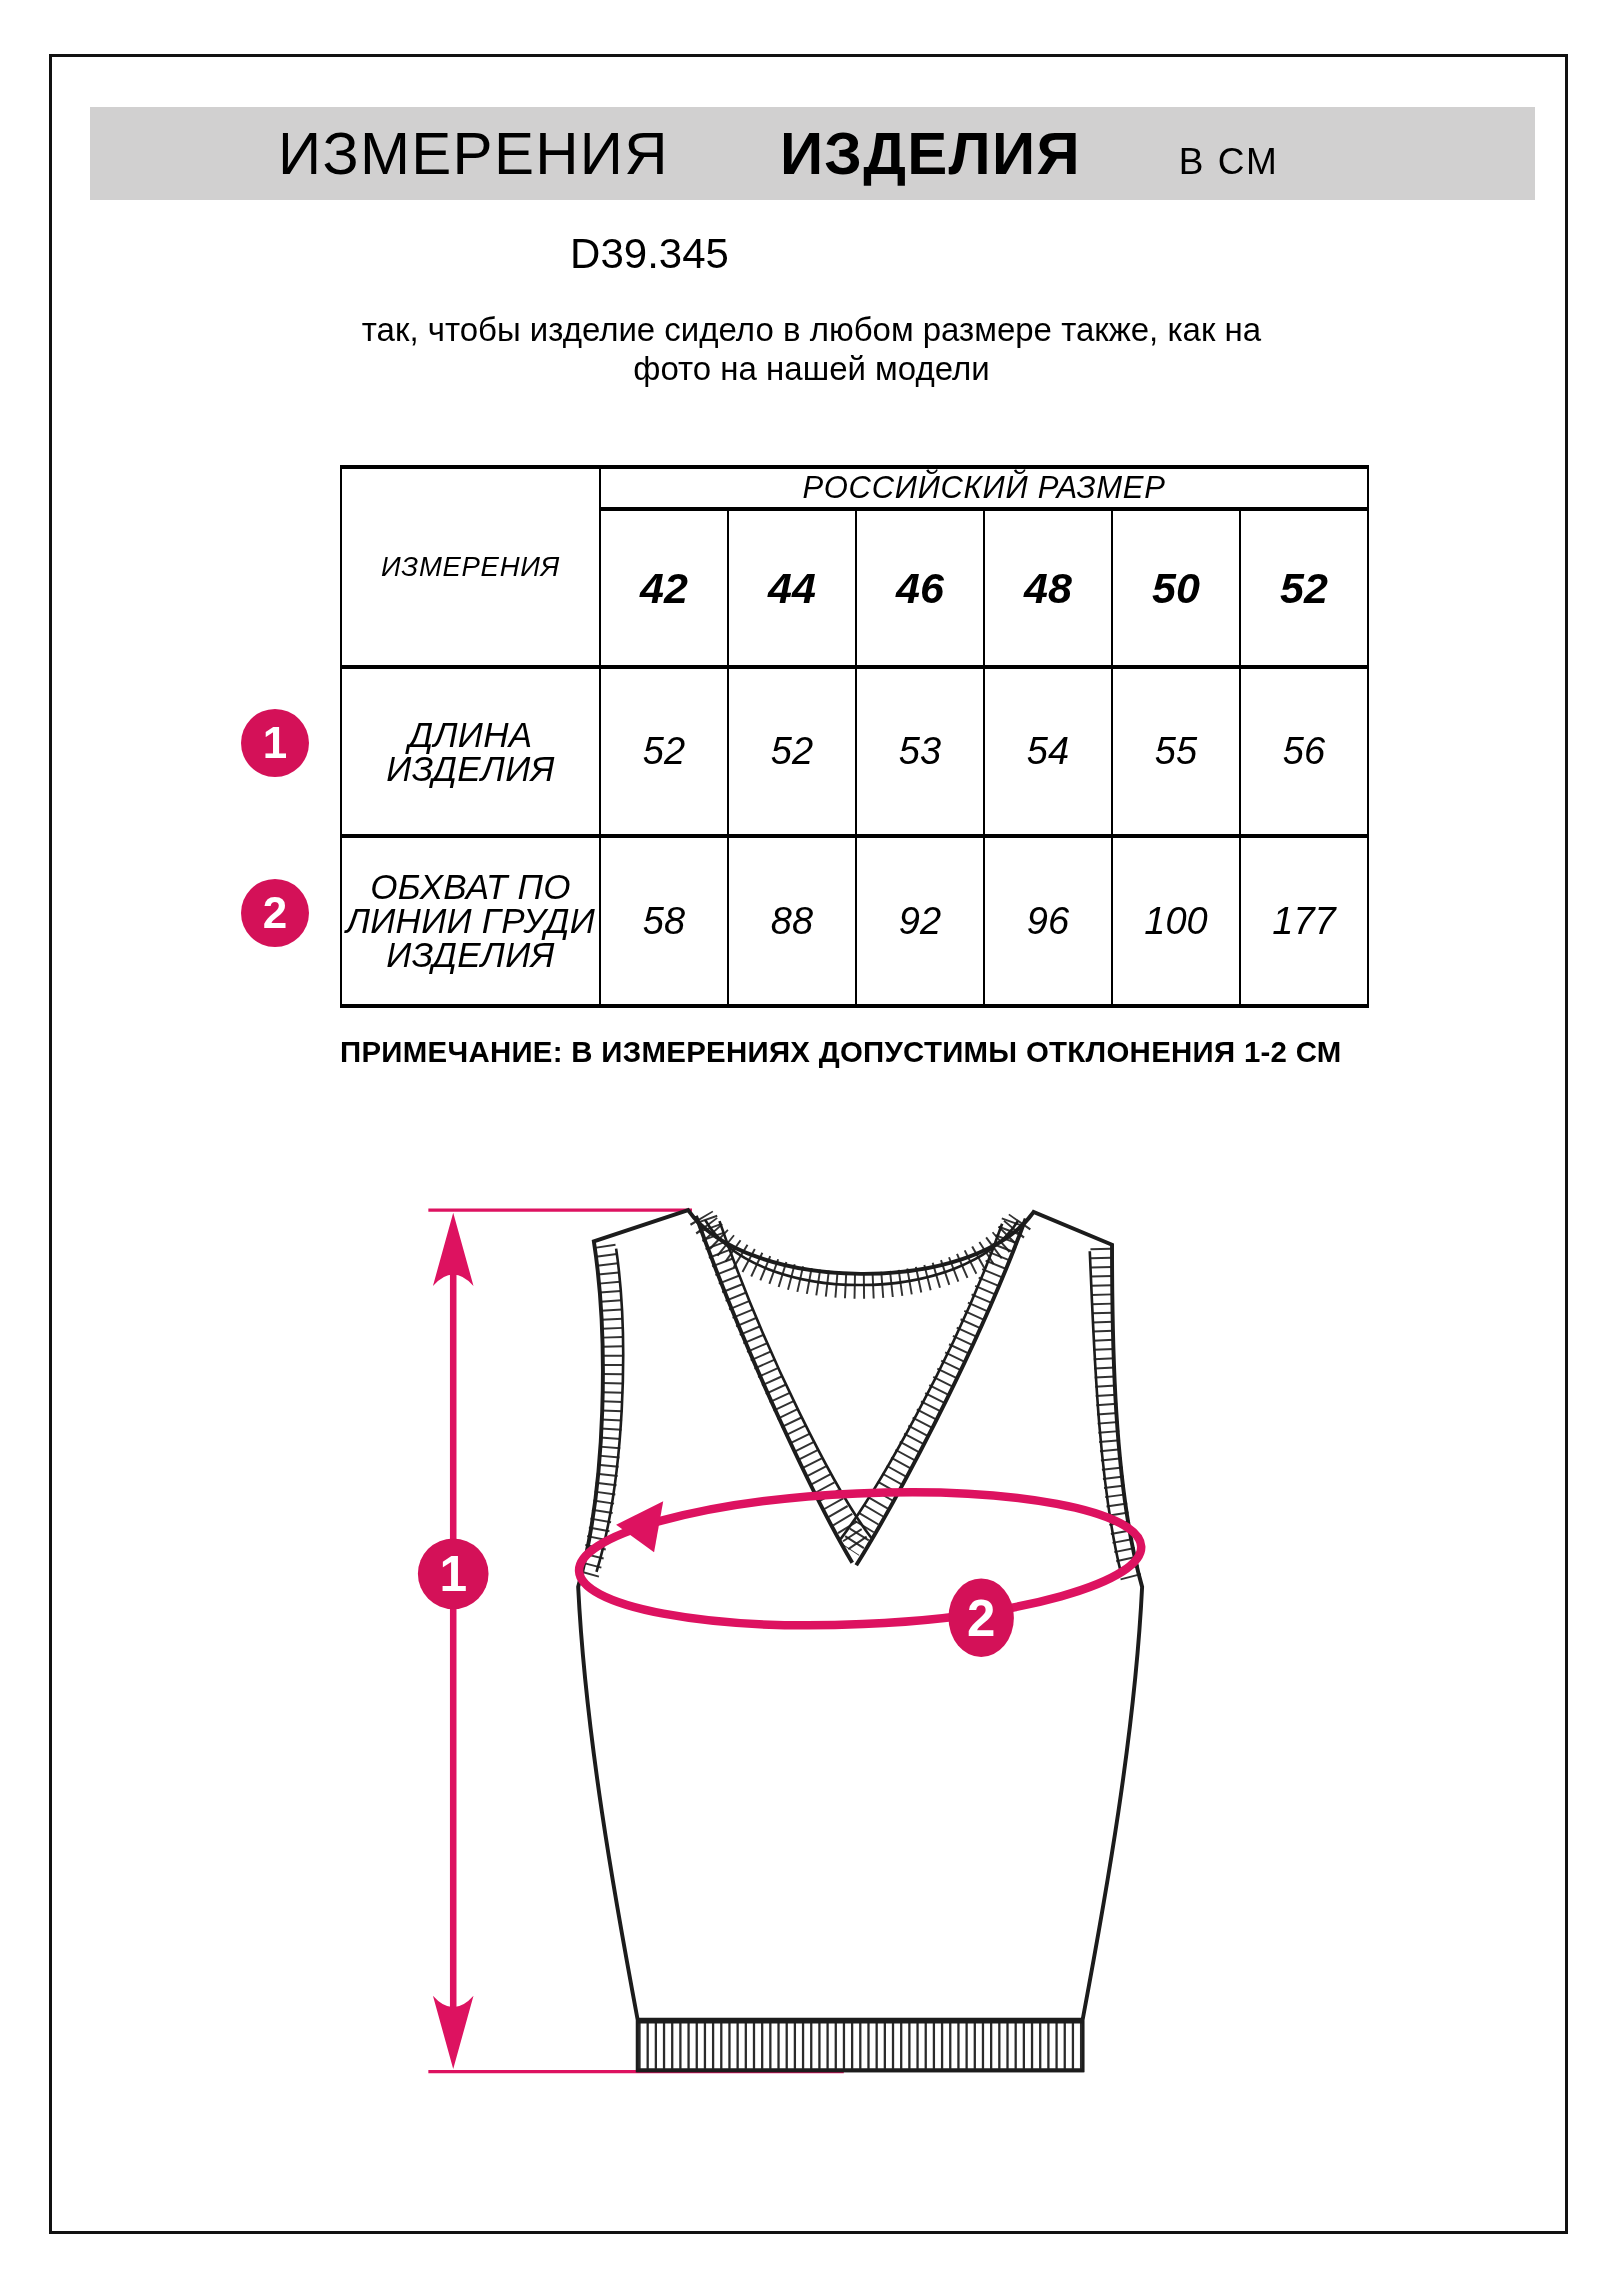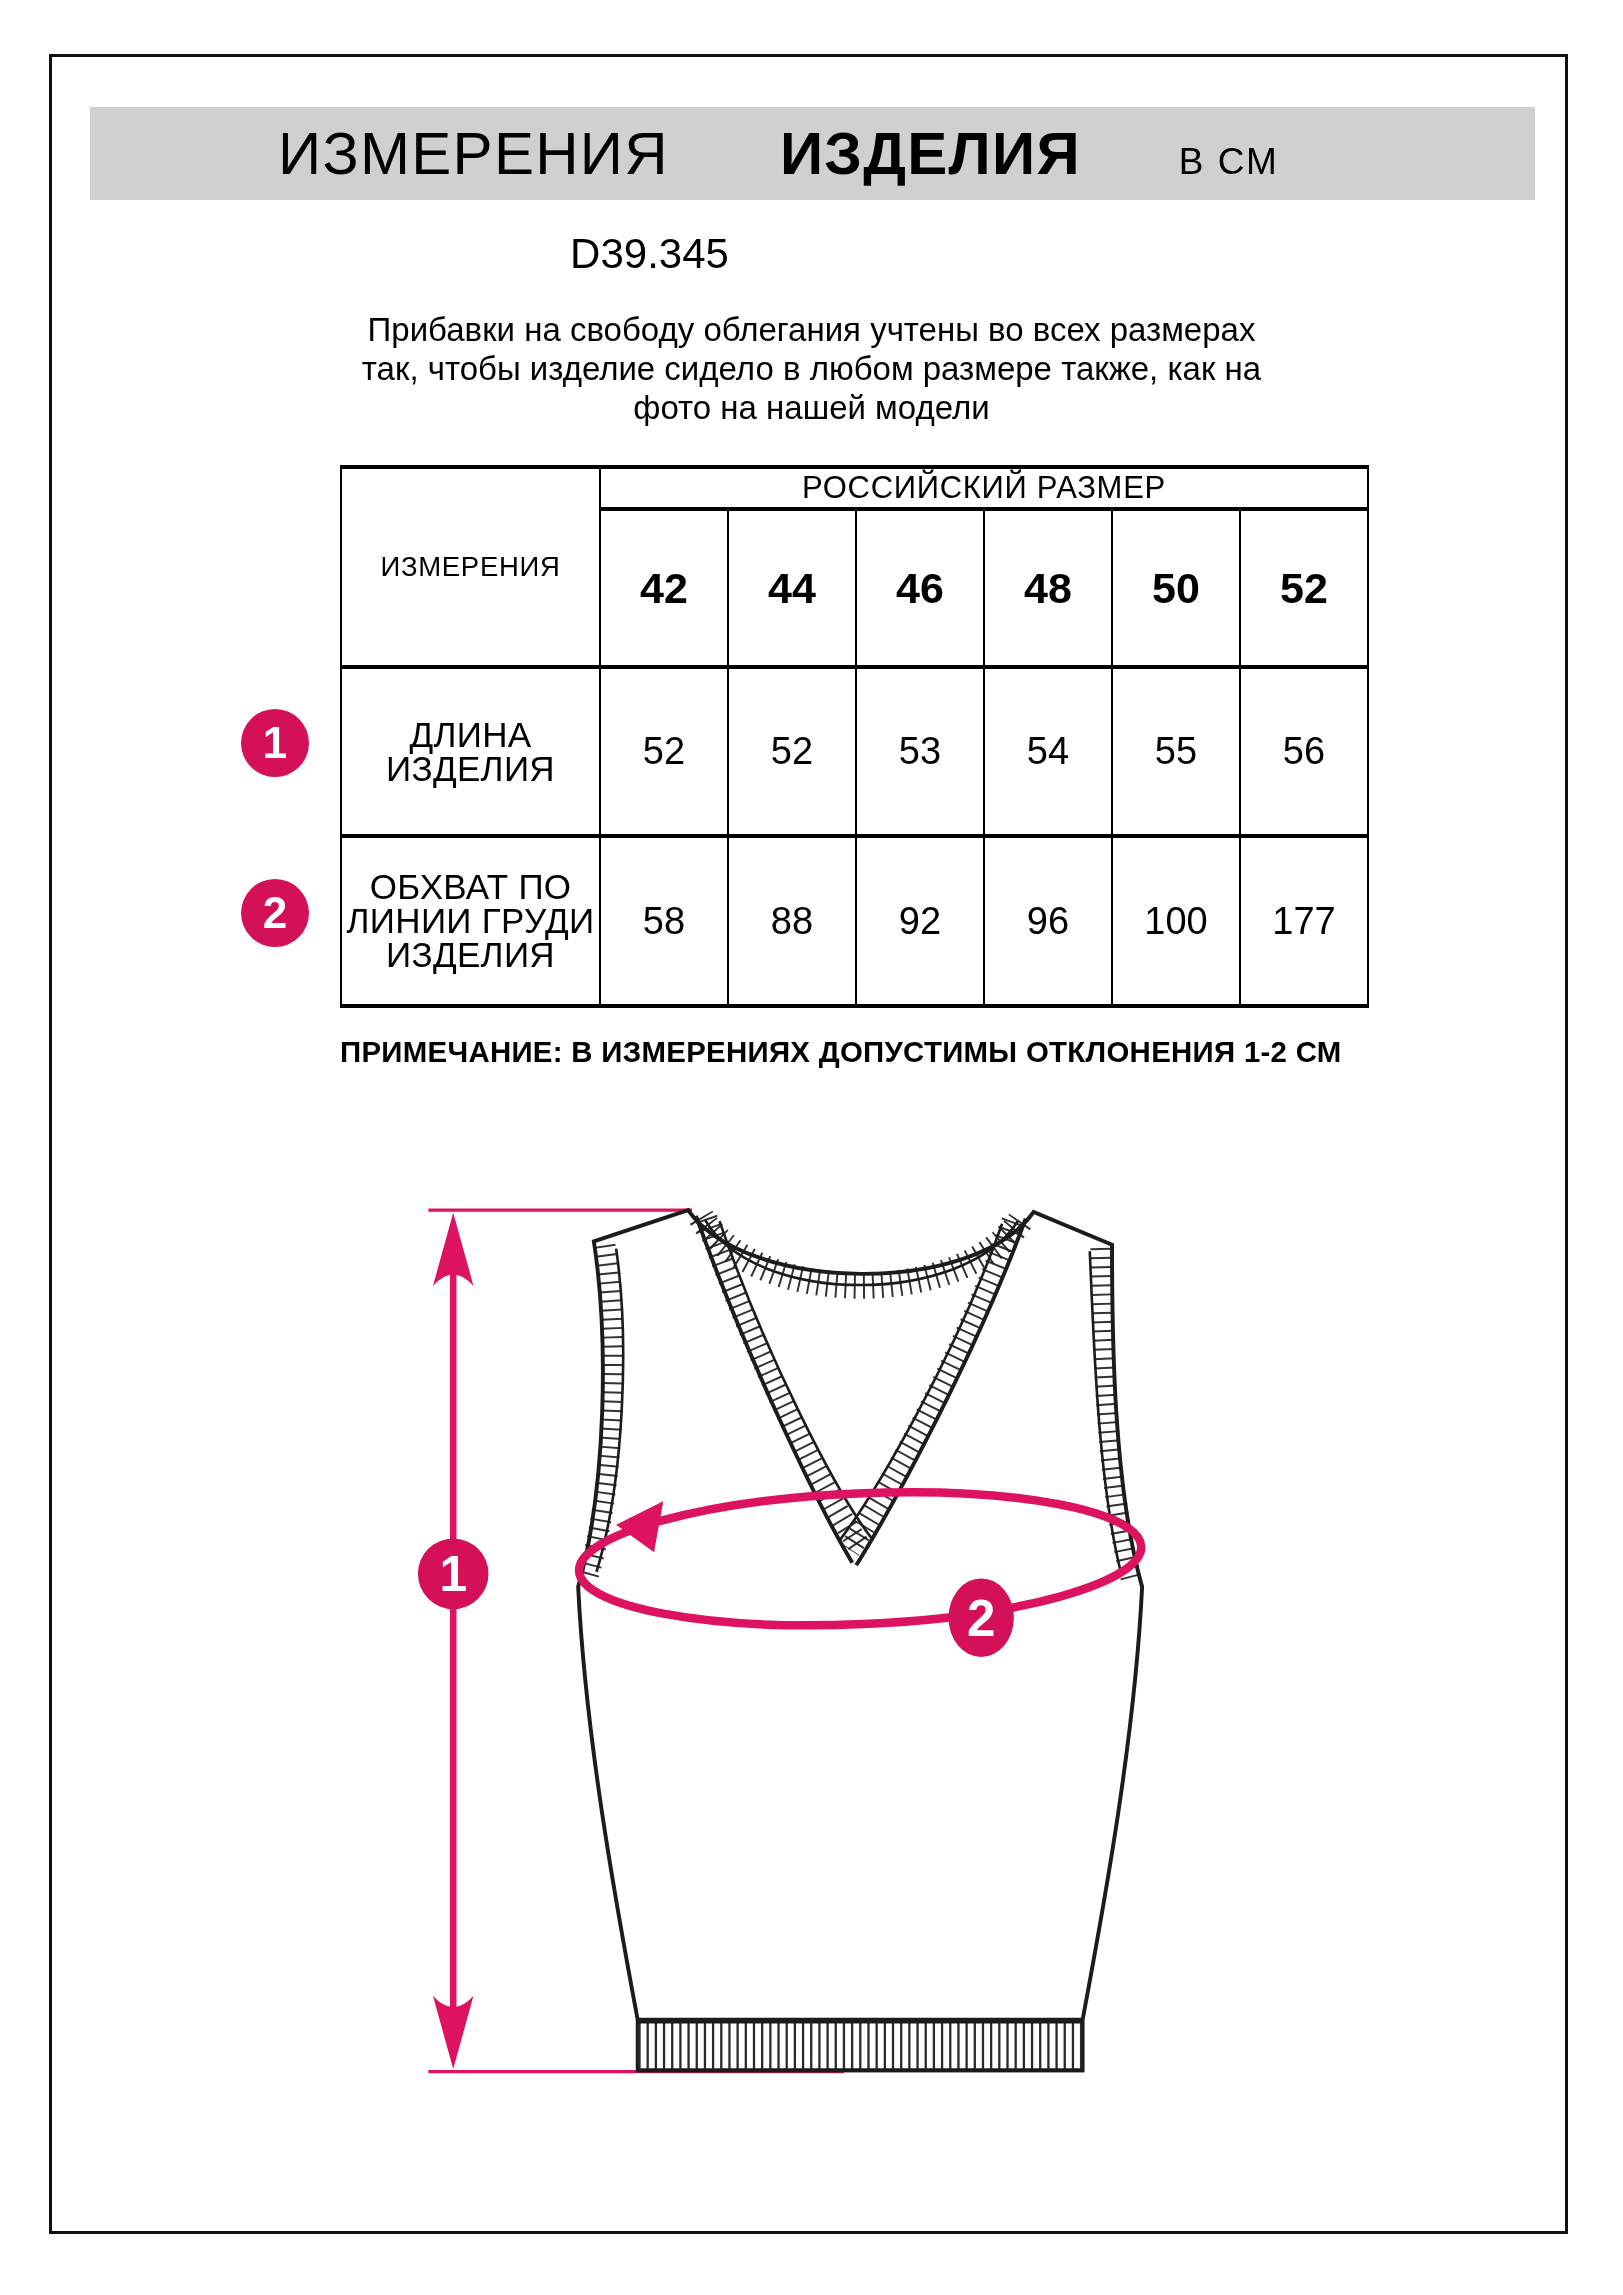--- a/index.html
+++ b/index.html
@@ -5,21 +5,21 @@
   html,body{margin:0;padding:0;background:#ffffff;}
   body{width:1623px;height:2295px;position:relative;font-family:"Liberation Sans",sans-serif;color:#000;overflow:hidden;}
   .frame{position:absolute;left:49px;top:54px;width:1513px;height:2174px;border:3.3px solid #111;}
   .header-bar{position:absolute;left:90px;top:107px;width:1445px;height:93px;background:#d1d0d0;display:flex;align-items:baseline;padding-left:188px;box-sizing:border-box;}
   .header-bar .t-reg{font-size:60px;letter-spacing:1.3px;line-height:93px;}
   .header-bar .t-bold{font-size:60px;font-weight:bold;letter-spacing:1.3px;margin-left:111px;line-height:93px;}
   .header-bar .t-small{font-size:37px;margin-left:98px;line-height:93px;letter-spacing:2px;}
   .article{position:absolute;left:0;top:230px;width:1299px;text-align:center;font-size:42px;}
   .intro{position:absolute;left:0;top:310px;width:1623px;text-align:center;font-size:33px;line-height:39px;}
   .sizes-table{position:absolute;left:340px;top:465px;border-collapse:collapse;table-layout:fixed;background:#fff;}
-  .sizes-table td{border-left:2.6px solid #000;border-right:2.6px solid #000;border-top:4.6px solid #000;border-bottom:4.6px solid #000;text-align:center;vertical-align:middle;padding:0;}
+  .sizes-table td{border-left:2.6px solid #000;border-right:2.6px solid #000;border-top:4.6px solid #000;border-bottom:4.6px solid #000;text-align:center;vertical-align:middle;padding:0;font-style:italic;}
   .cell-corner{width:257px;font-size:27.5px;letter-spacing:0.7px;}
   .cell-group{font-size:31px;letter-spacing:0.7px;height:38px;}
   .cell-size{width:126px;font-size:43px;font-weight:bold;}
   .row-sizes{height:158px;}
   .row-data1{height:169px;}
   .row-data2{height:170px;}
   .cell-label{font-size:35px;letter-spacing:0.3px;line-height:34px;}
   .cell-val{font-size:38px;}
   .badge{position:absolute;width:68px;height:68px;border-radius:50%;background:#d41158;color:#fff;font-weight:bold;font-size:44px;display:flex;align-items:center;justify-content:center;}
   .badge-row1{left:241px;top:709px;}
@@ -35,21 +35,20 @@
 
 <div class="header-bar">
   <span class="t-reg">ИЗМЕРЕНИЯ</span>
   <span class="t-bold">ИЗДЕЛИЯ</span>
   <span class="t-small">В СМ</span>
 </div>
 
 <div class="article">D39.345</div>
 
 <div class="intro">
-  <div>Прибавки на свободу облегания учтены во всех размерах</div>
   <div>так, чтобы изделие сидело в любом размере также, как на</div>
   <div>фото на нашей модели</div>
 </div>
 
 <table class="sizes-table">
   <tbody>
       <tr>
     <td class="cell-corner" rowspan="2">ИЗМЕРЕНИЯ</td>
     <td class="cell-group" colspan="6">РОССИЙСКИЙ РАЗМЕР</td>
   </tr>

